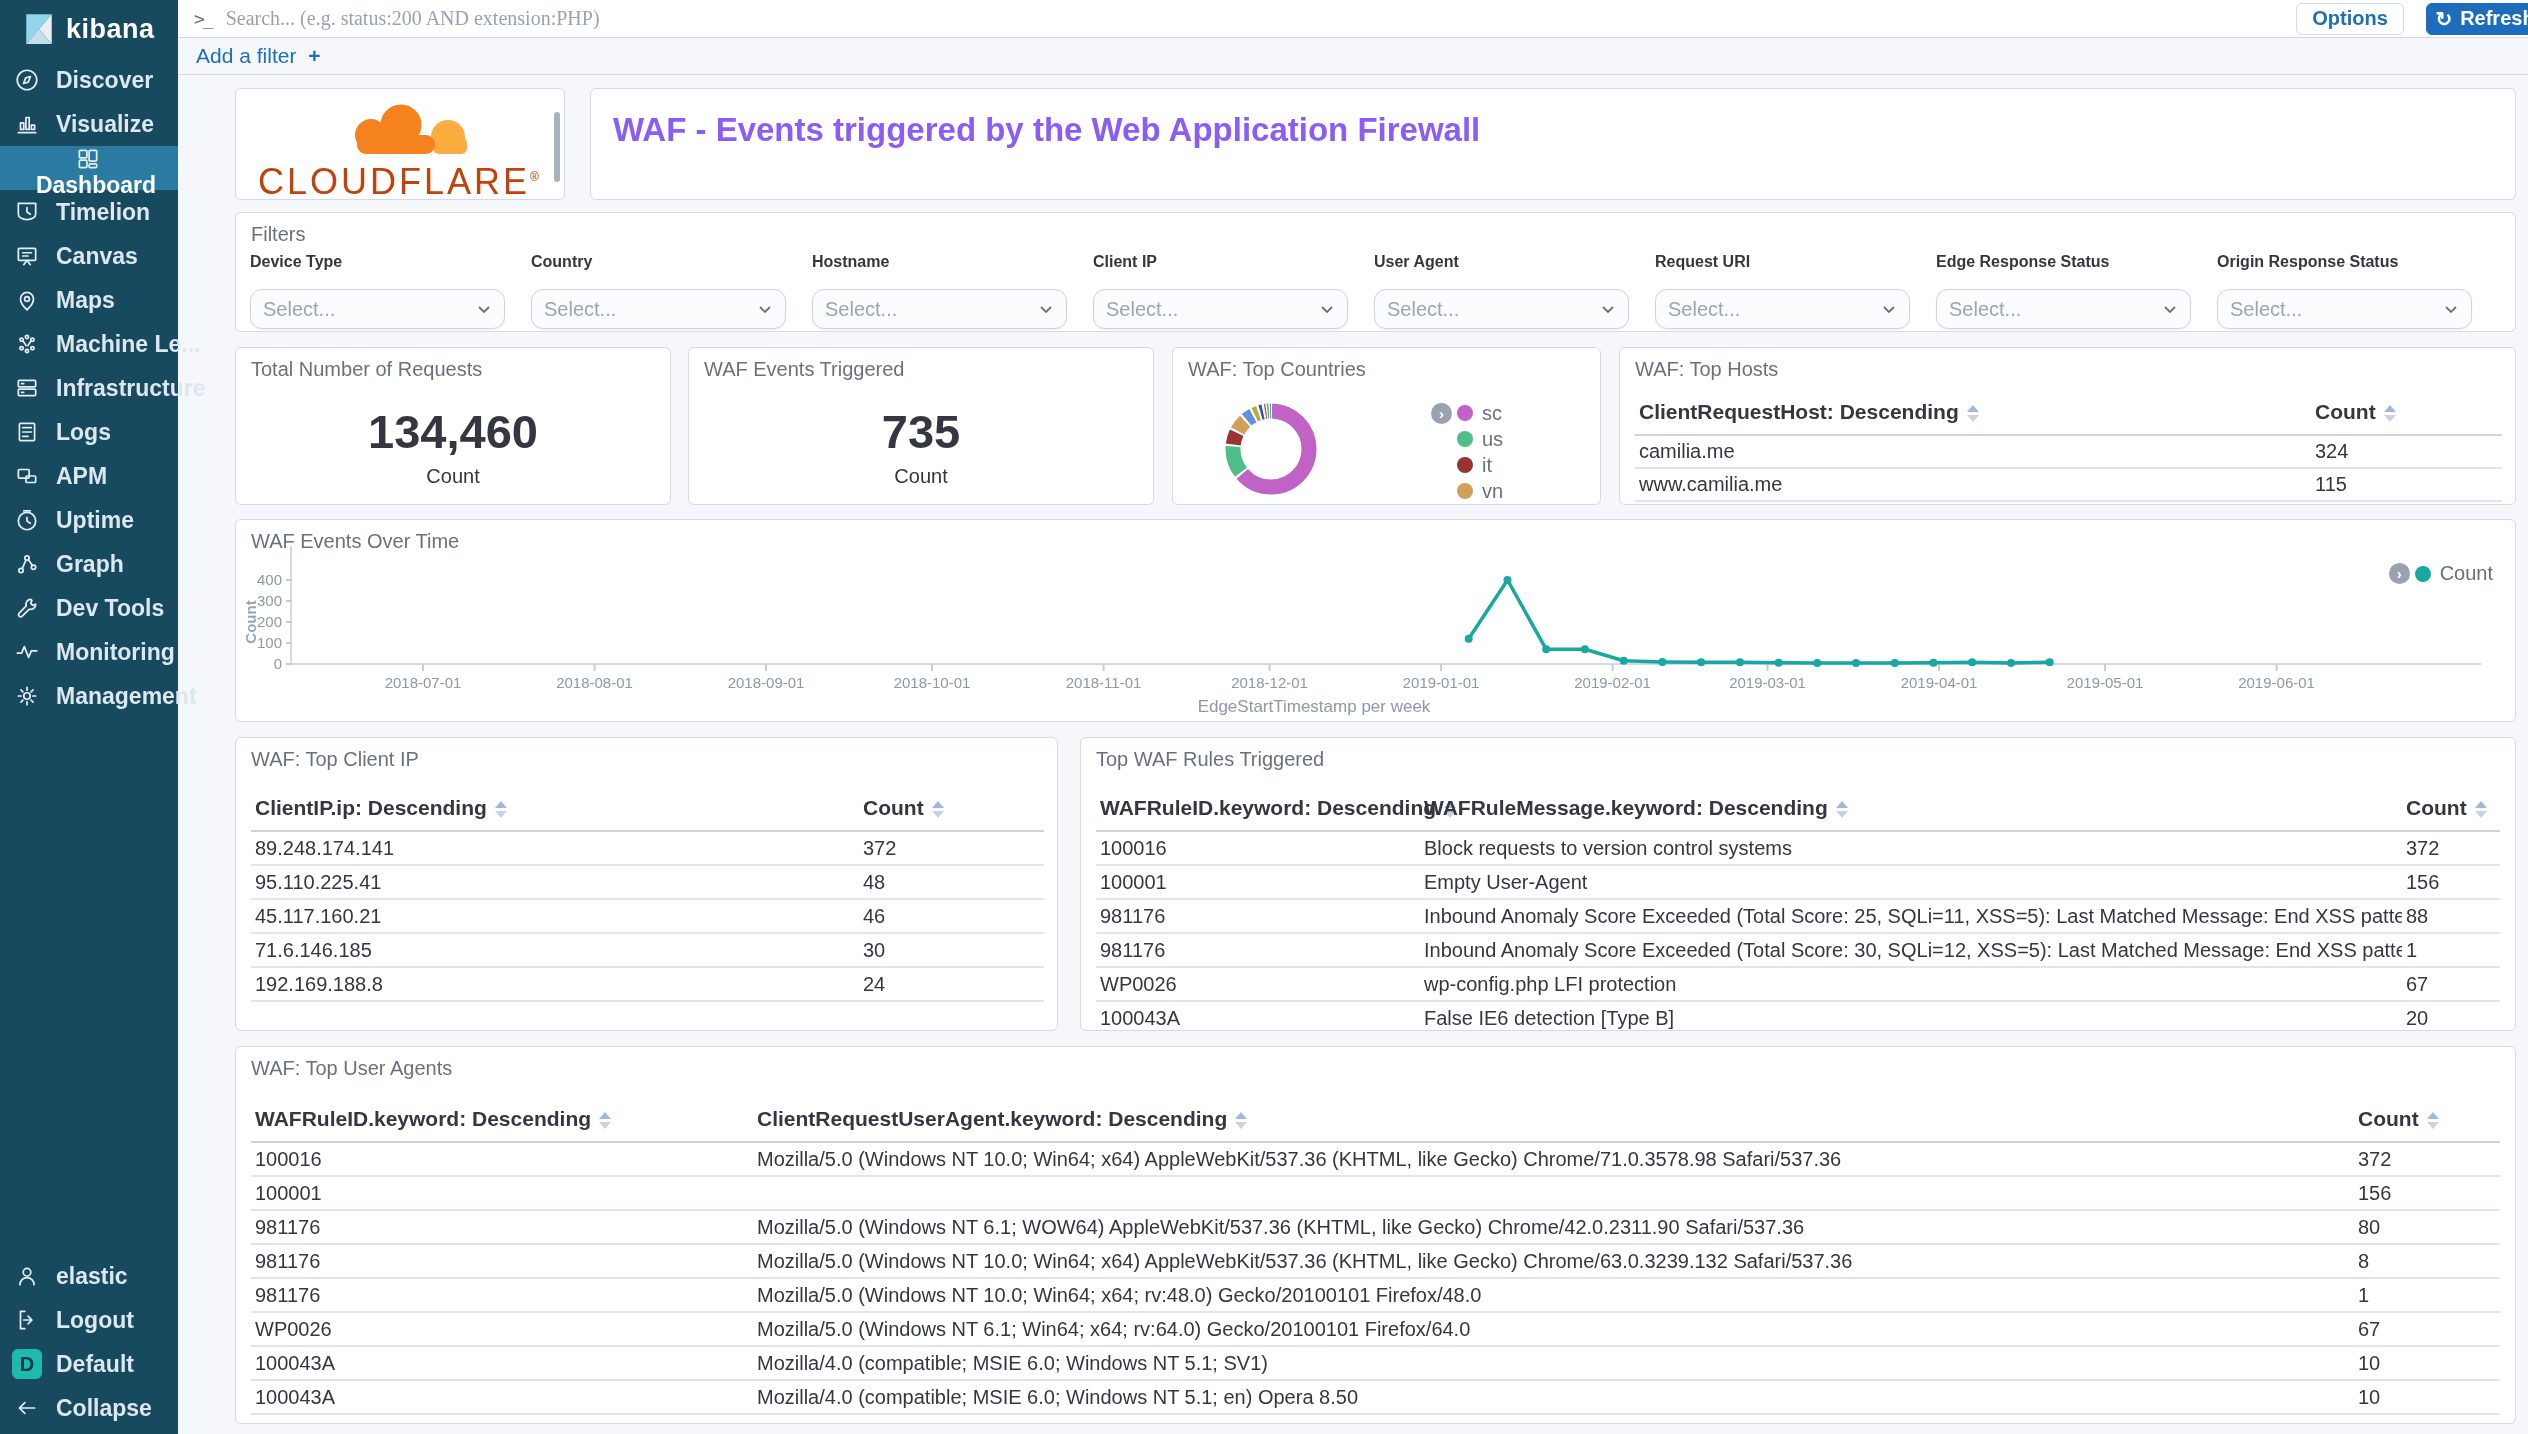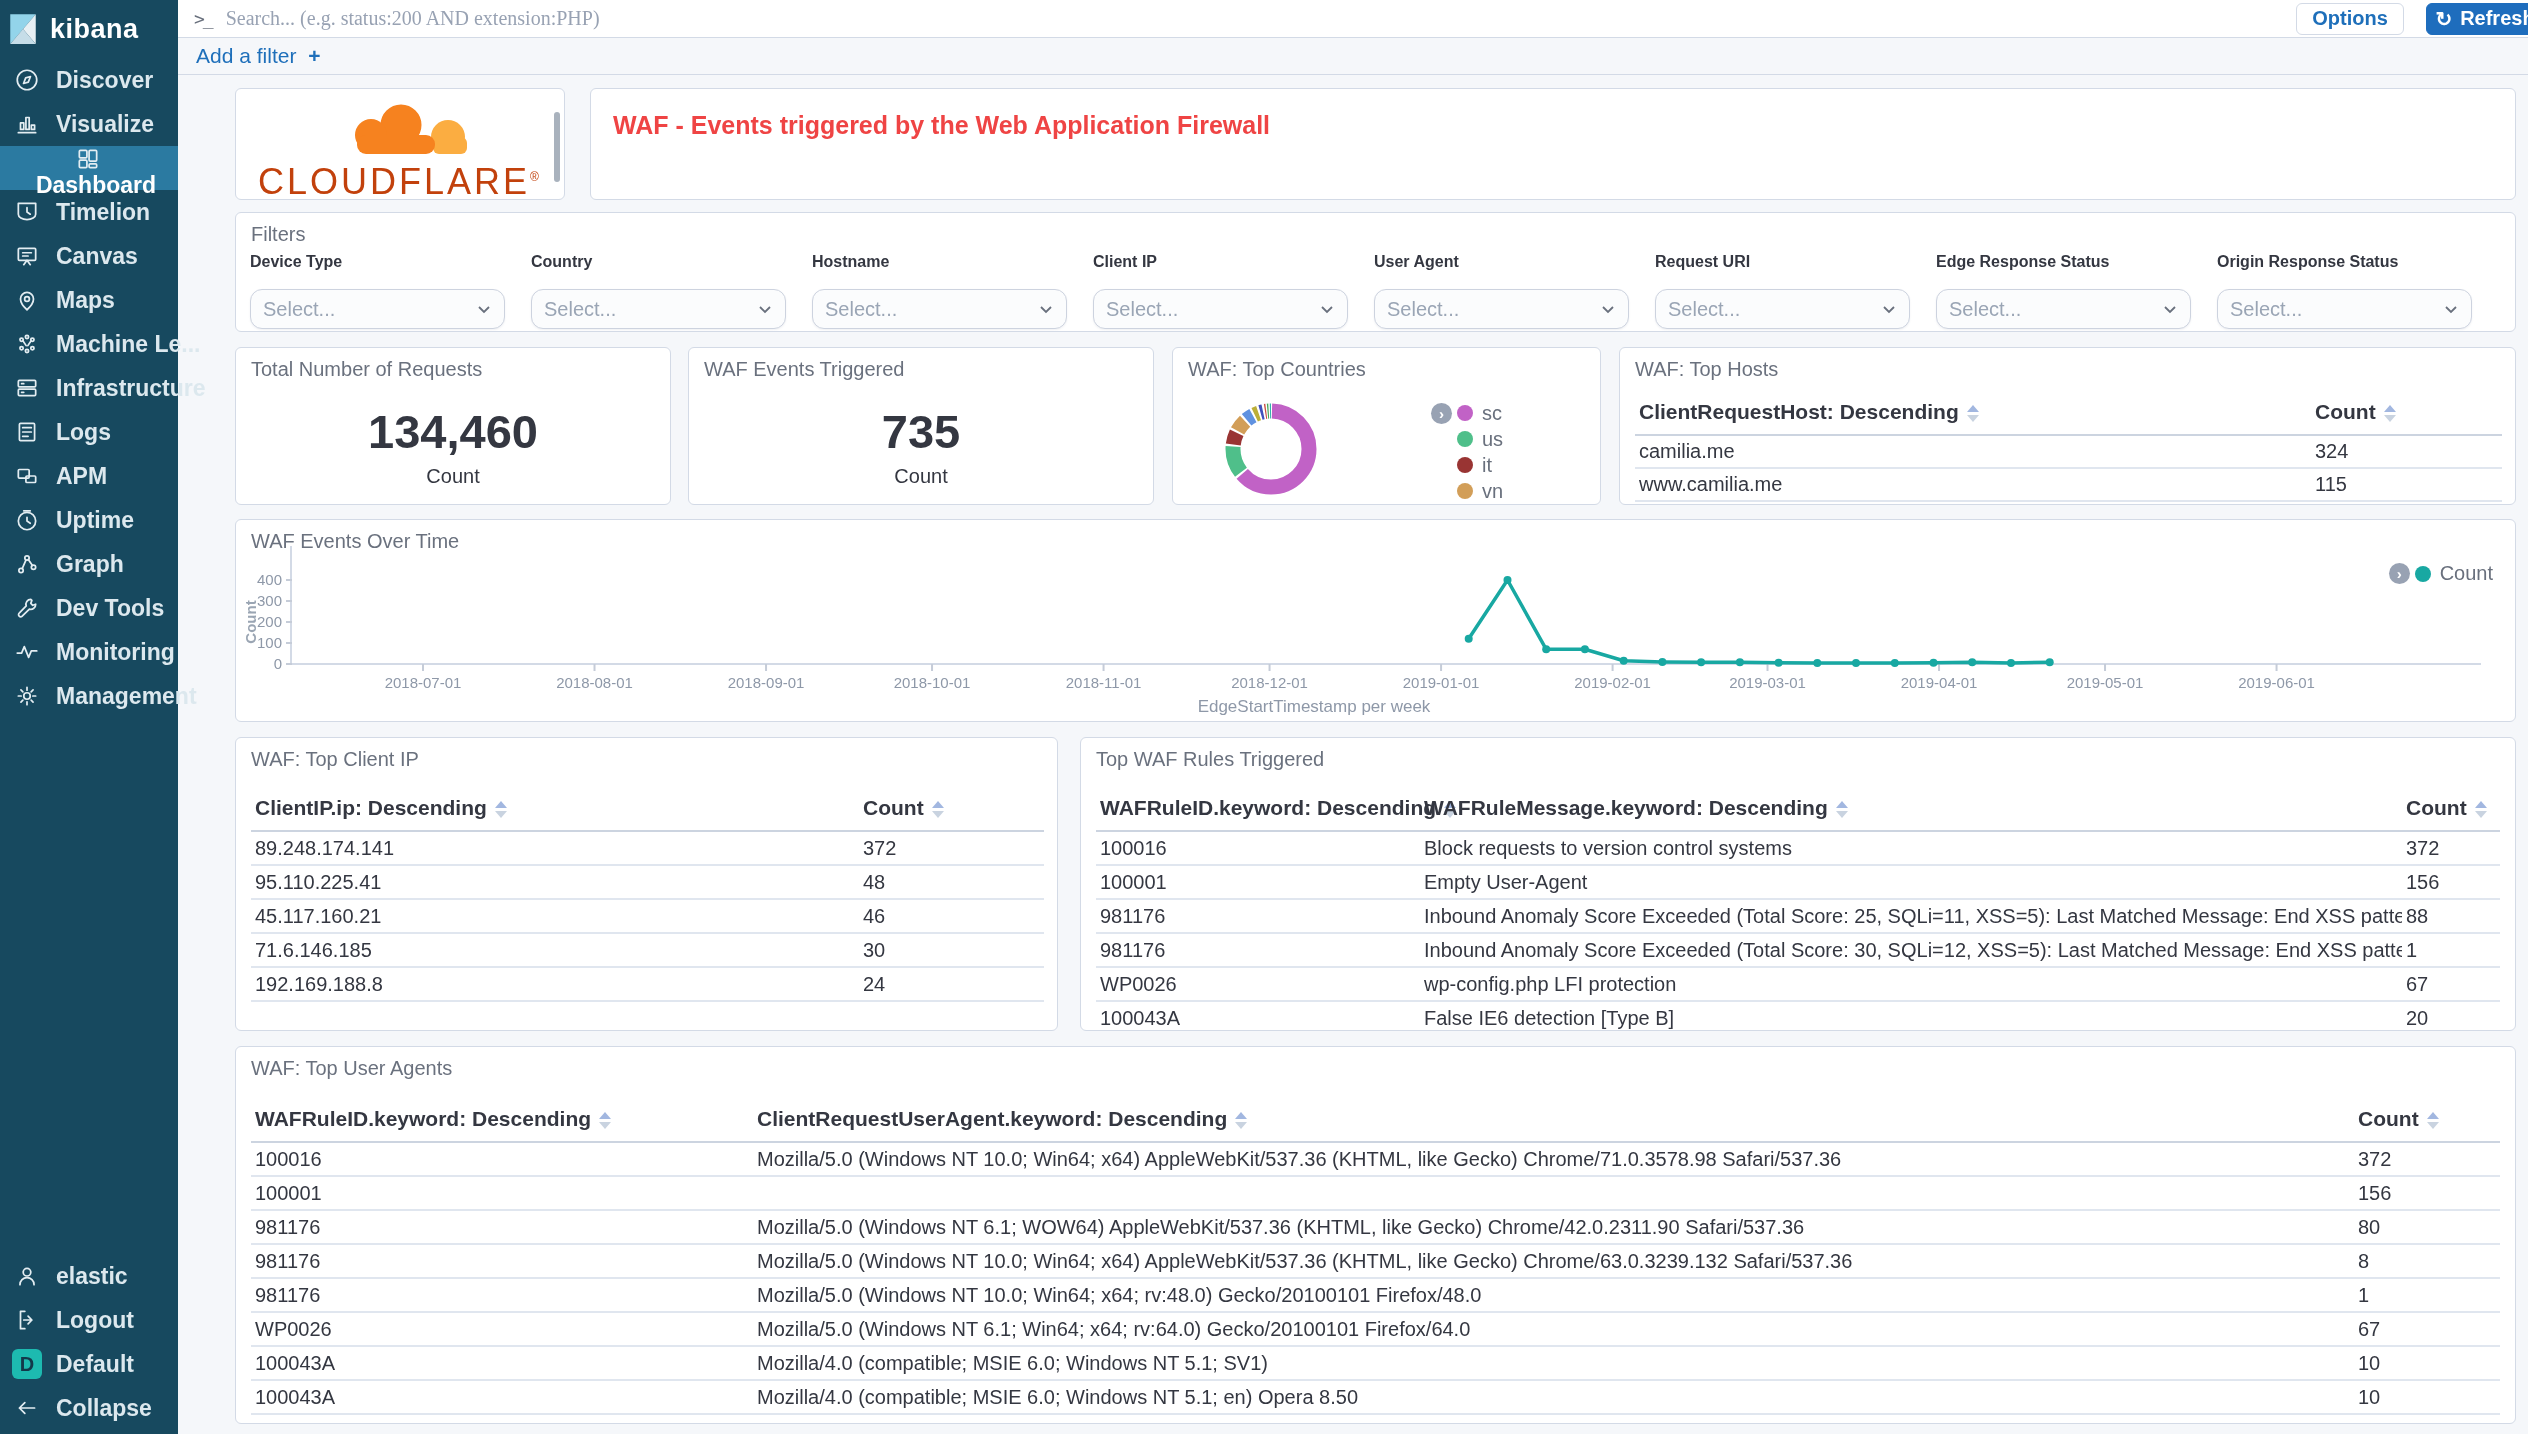--- a/index.html
+++ b/index.html
@@ -3,21 +3,21 @@
 <meta charset="utf-8">
 <style>
   * { box-sizing: border-box; margin: 0; padding: 0; }
   html,body { width:2528px; height:1434px; overflow:hidden; background:#f5f7fa;
     font-family:"Liberation Sans","DejaVu Sans",sans-serif; }
   .page { position:relative; width:2528px; height:1434px; }
 
   
   .sidebar { position:absolute; left:0; top:0; width:178px; height:1434px;
     background:#17495f; color:#e7eff4; z-index:5; }
-  .logo-row { display:flex; align-items:center; height:58px; padding-left:6px; }
+  .logo-row { display:flex; align-items:center; height:58px; padding-left:22px; }
   .logo-mark { width:34px; height:34px; margin-right:10px; }
   .logo-text { font-size:27px; font-weight:bold; color:#fff; letter-spacing:0.5px; }
   .nav-item { display:flex; align-items:center; height:44px; padding-left:14px;
     cursor:pointer; color:#dce8ee; }
   .nav-item.selected { background:#2b7aa1; color:#ffffff;flex-direction:column; }
   .nav-icon { width:26px; height:26px; margin-right:16px; flex:0 0 26px; color:#e3edf2; }
   .nav-icon svg { width:26px; height:26px; display:block; }
   .nav-label { font-size:23px; font-weight:600; white-space:nowrap; }
   .sidebar-footer { position:absolute; left:0; bottom:4px; width:100%; }
   .space-badge { width:30px; height:30px; border-radius:6px; background:#1dbab0;
@@ -49,22 +49,22 @@
   
   .panel { position:absolute; background:#fff; border:1px solid #d3dae6;
     border-radius:6px; overflow:hidden; }
   .panel-title { position:absolute; left:15px; top:10px; font-size:20px; color:#6a717e;
     white-space:nowrap; z-index:2; }
 
   
   .brand-wrap { position:absolute; left:0; top:6px; width:100%; text-align:center; }
   .brand-text { font-size:36px; font-weight:normal; color:#c2410c; letter-spacing:3px; }
   .brand-text sup { font-size:12px; }
-  .dash-title { position:absolute; left:22px; top:22px; font-size:25px; font-weight:bold;
-    color:#ef4444; }
+  .dash-title { position:absolute; left:22px; top:22px; font-size:33px; font-weight:bold;
+    color:#8b5cf6; }
   .scroll-thumb { position:absolute; background:#a9b2bd; border-radius:4px; }
 
   
   .filter-fields { position:absolute; left:14px; top:40px; display:flex; }
   .filter-field { width:255px; margin-right:26px; }
   .filter-label { font-size:16px; font-weight:bold; color:#343741; margin-bottom:18px; }
   .select-box { height:40px; border:1px solid #cdd3df; border-radius:12px; background:#fbfcfd;
     display:flex; align-items:center; padding:0 12px; cursor:pointer;
     box-shadow:0 1px 2px rgba(152,162,179,.15); }
   .select-placeholder { color:#9aa5b5; font-size:20px; flex:1; }

